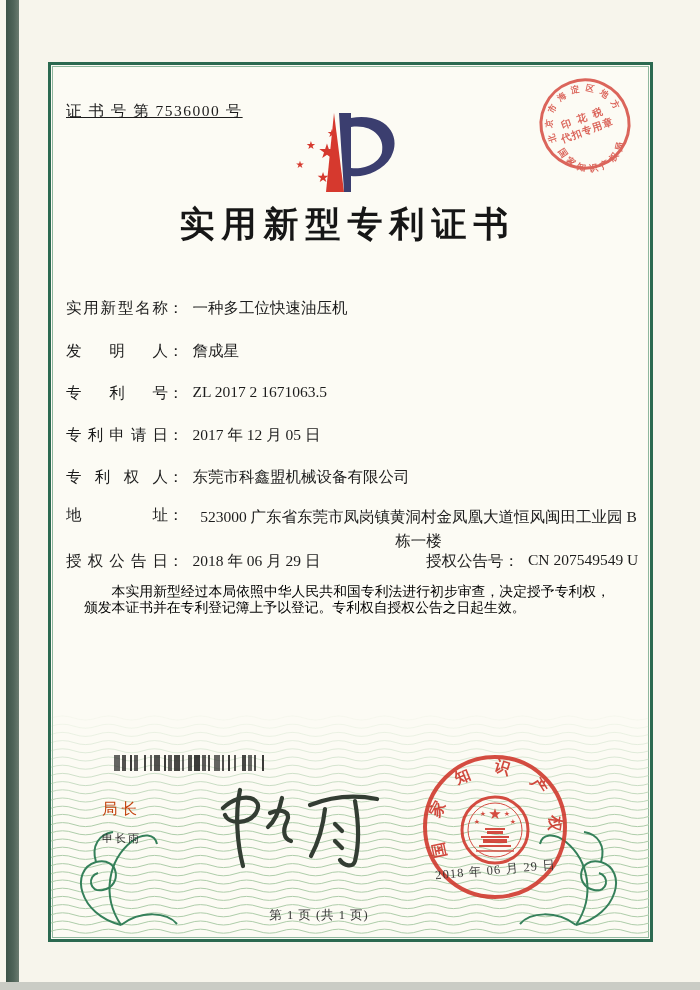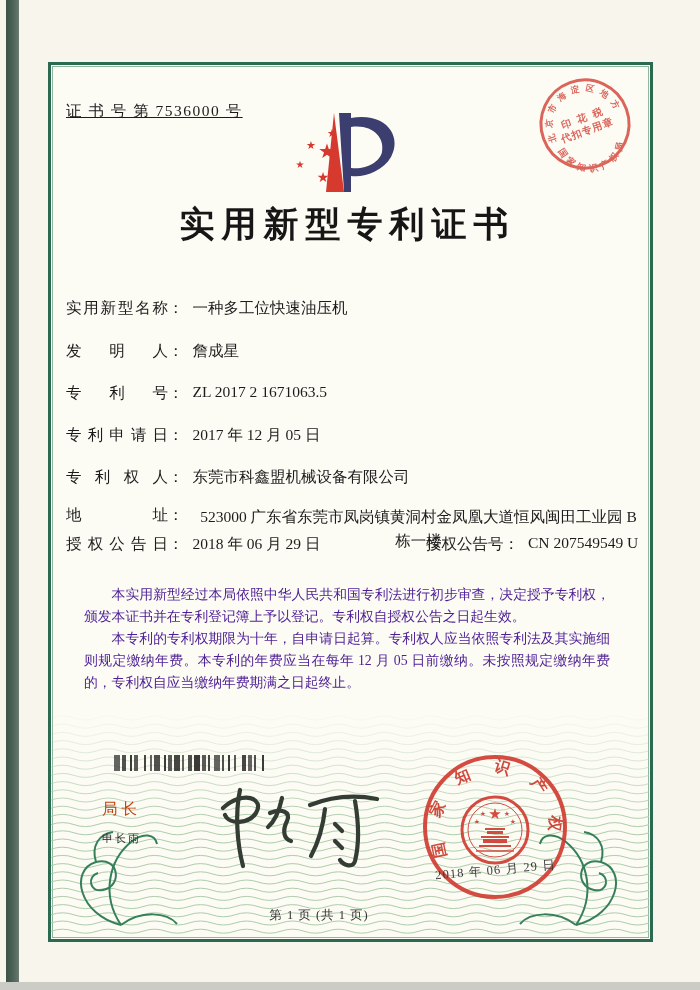--- a/index.html
+++ b/index.html
@@ -21,22 +21,22 @@
   .cert-number{left:66px;top:101px;font-size:15.5px;letter-spacing:1.5px;text-decoration:underline;}
   .title{left:48px;width:599px;top:201px;text-align:center;font-size:35px;font-weight:bold;
     letter-spacing:7px;color:#161616;}
   .row{left:66px;width:574px;font-size:15.5px;white-space:nowrap;}
   .lbl{display:inline-block;width:102px;text-align:justify;text-align-last:justify;vertical-align:top;}
   .colon{display:inline-block;vertical-align:top;}
   .val{display:inline-block;margin-left:9px;vertical-align:top;}
   .val-wrap{white-space:normal;max-width:452px;line-height:24px;text-align:center;}
   .pair-right{position:absolute;left:360px;top:0;}
   .pair-right .plain-lbl{display:inline-block;}
-  .paragraphs{left:84px;top:584px;width:526px;font-size:13.8px;line-height:22px;
-    text-align:justify;color:#4c1d95;}
+  .paragraphs{left:84px;top:584px;width:526px;font-size:13.8px;line-height:16px;
+    text-align:justify;color:#000000;}
   .paragraphs p{margin:0;text-indent:2em;}
   .director-title{left:102px;top:799px;font-size:15.5px;letter-spacing:4px;color:#c2410c;}
   .director-name{left:102px;top:831px;font-size:11px;letter-spacing:2px;color:#2a2a2a;}
   .footer{left:48px;width:542px;top:907px;text-align:center;font-size:12.5px;letter-spacing:1px;color:#333;}
 </style>
 </head>
 <body>
 
 <div class="abs spine"></div>
 <div class="abs scan-bottom"></div>
@@ -135,30 +135,29 @@
 </div>
 <div class="abs row" style="top:425px">
   <span class="lbl">专利申请日</span><span class="colon">：</span><span class="val">2017 年 12 月 05 日</span>
 </div>
 <div class="abs row" style="top:467px">
   <span class="lbl">专利权人</span><span class="colon">：</span><span class="val">东莞市科鑫盟机械设备有限公司</span>
 </div>
 <div class="abs row" style="top:505px">
   <span class="lbl">地址</span><span class="colon">：</span><span class="val val-wrap">523000 广东省东莞市凤岗镇黄洞村金凤凰大道恒风闽田工业园 B 栋一楼</span>
 </div>
-<div class="abs row" style="top:534px">
+<div class="abs row" style="top:551px">
   <span class="lbl">授权公告日</span><span class="colon">：</span><span class="val">2018 年 06 月 29 日</span>
   <span class="pair-right">
     <span class="plain-lbl">授权公告号</span><span class="colon">：</span><span class="val">CN 207549549 U</span>
   </span>
 </div>
 
 <div class="abs paragraphs">
   <p>本实用新型经过本局依照中华人民共和国专利法进行初步审查，决定授予专利权，颁发本证书并在专利登记簿上予以登记。专利权自授权公告之日起生效。</p>
-  <p>本专利的专利权期限为十年，自申请日起算。专利权人应当依照专利法及其实施细则规定缴纳年费。本专利的年费应当在每年 12 月 05 日前缴纳。未按照规定缴纳年费的，专利权自应当缴纳年费期满之日起终止。</p>
 </div>
 
 <svg id="barcode" class="abs" style="left:114px;top:755px;" width="160" height="17">
     <rect x="0" y="0" width="6" height="16" fill="#2a2a28" opacity="0.72"></rect>
     <rect x="8" y="0" width="4" height="16" fill="#2a2a28" opacity="0.82"></rect>
     <rect x="16" y="0" width="2" height="16" fill="#2a2a28" opacity="0.92"></rect>
     <rect x="20" y="0" width="4" height="16" fill="#2a2a28" opacity="0.77"></rect>
     <rect x="30" y="0" width="2" height="16" fill="#2a2a28" opacity="0.87"></rect>
     <rect x="36" y="0" width="2" height="16" fill="#2a2a28" opacity="0.72"></rect>
     <rect x="40" y="0" width="6" height="16" fill="#2a2a28" opacity="0.82"></rect>

